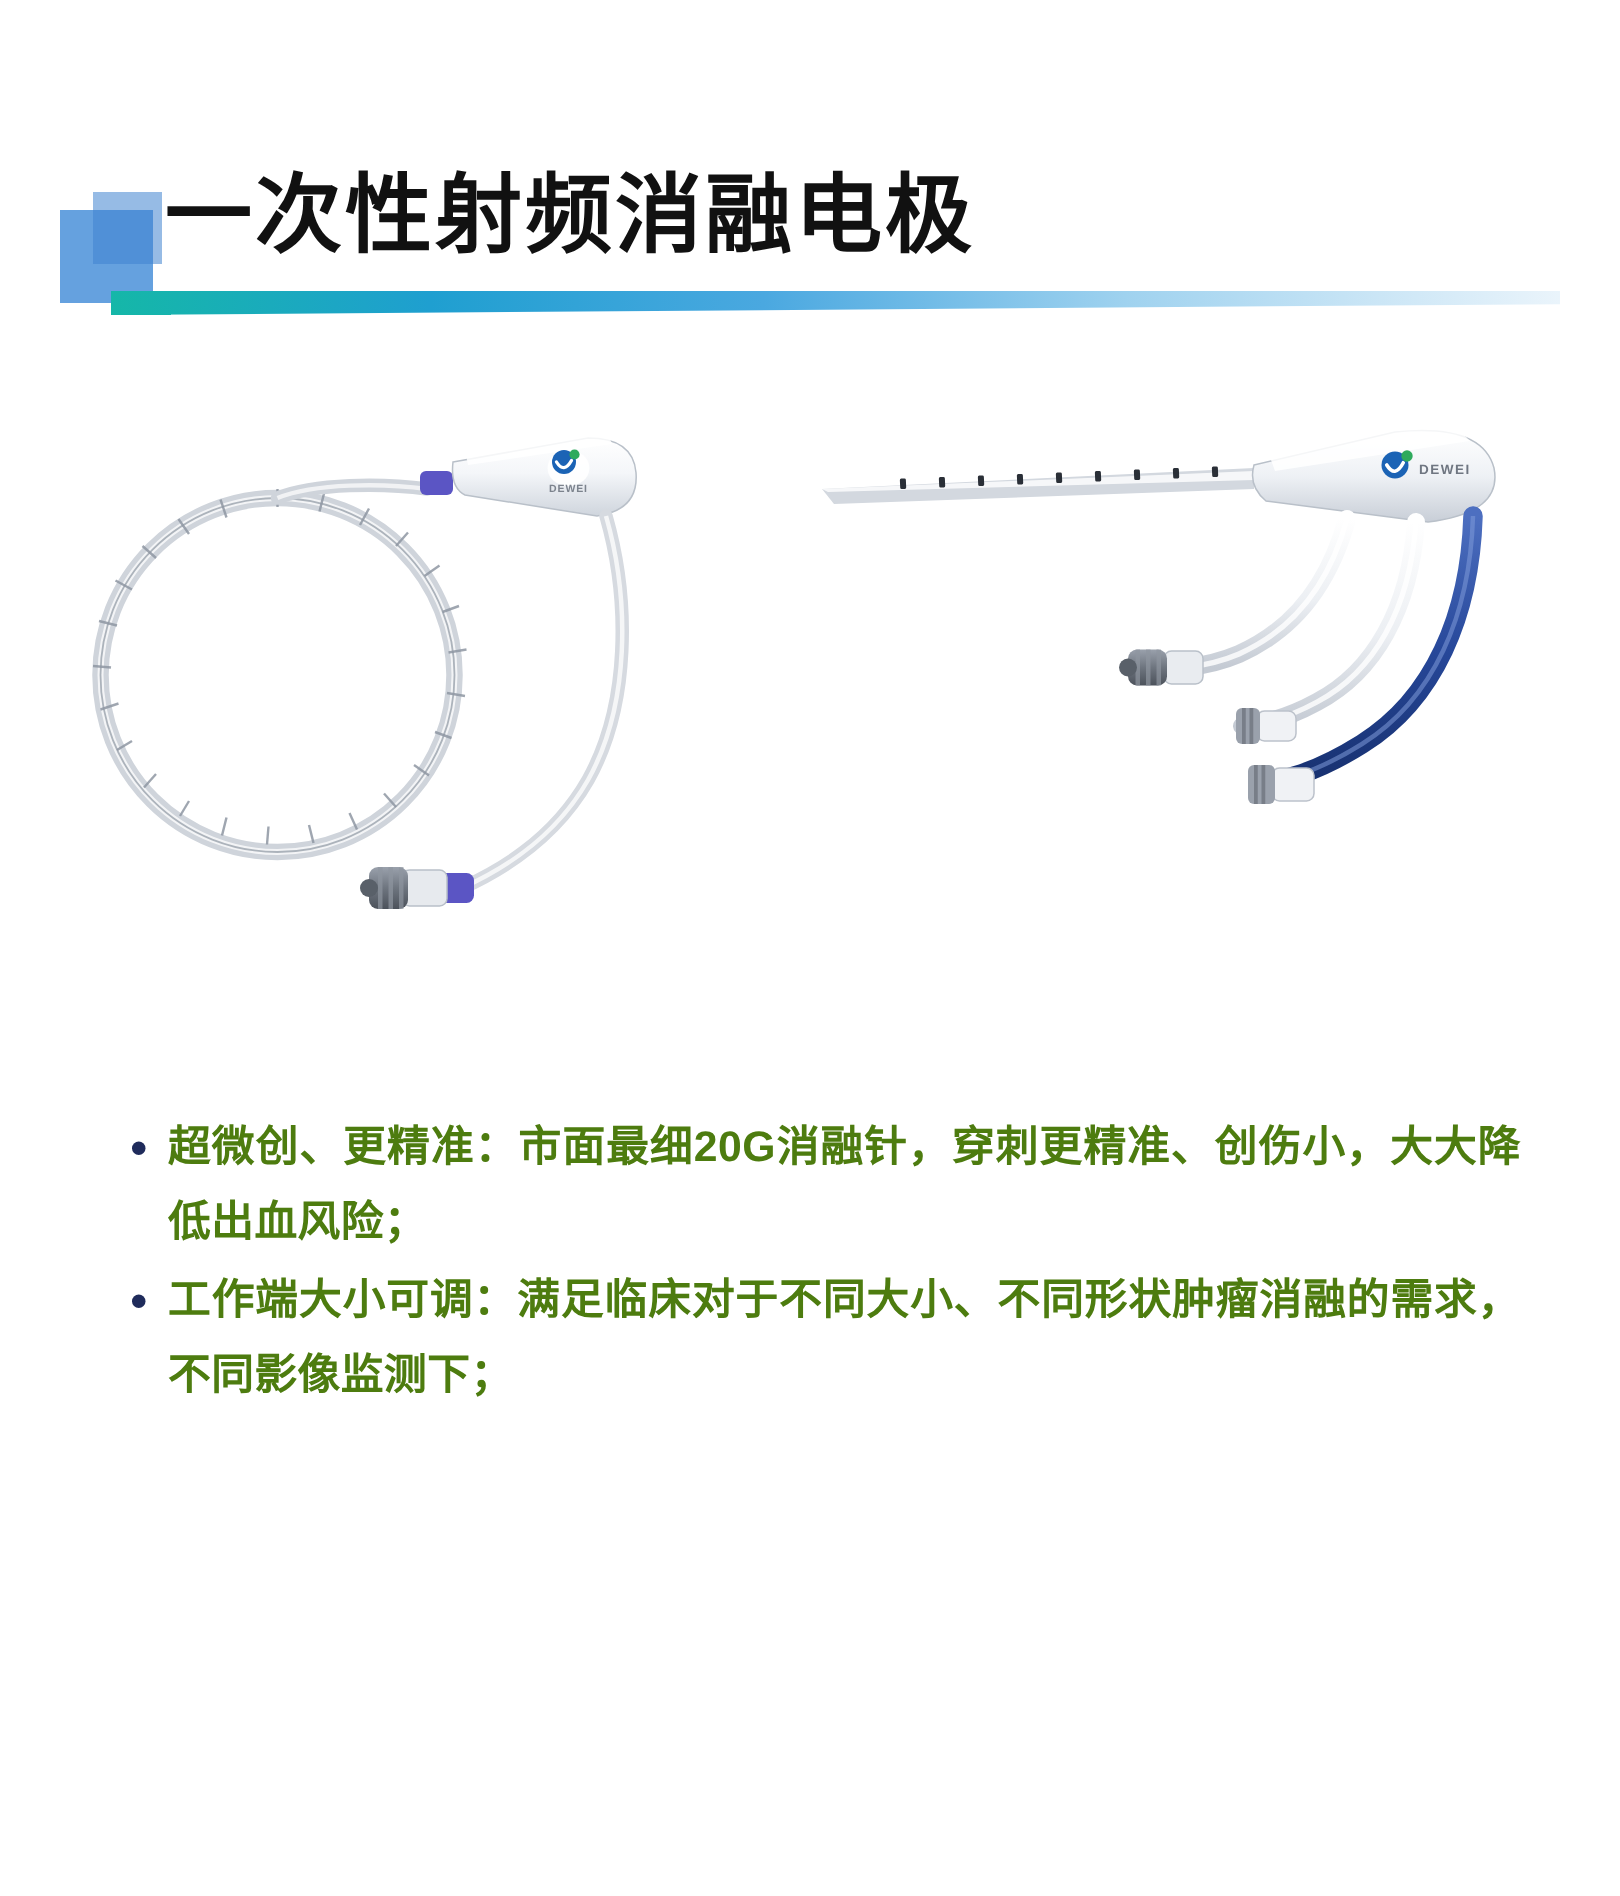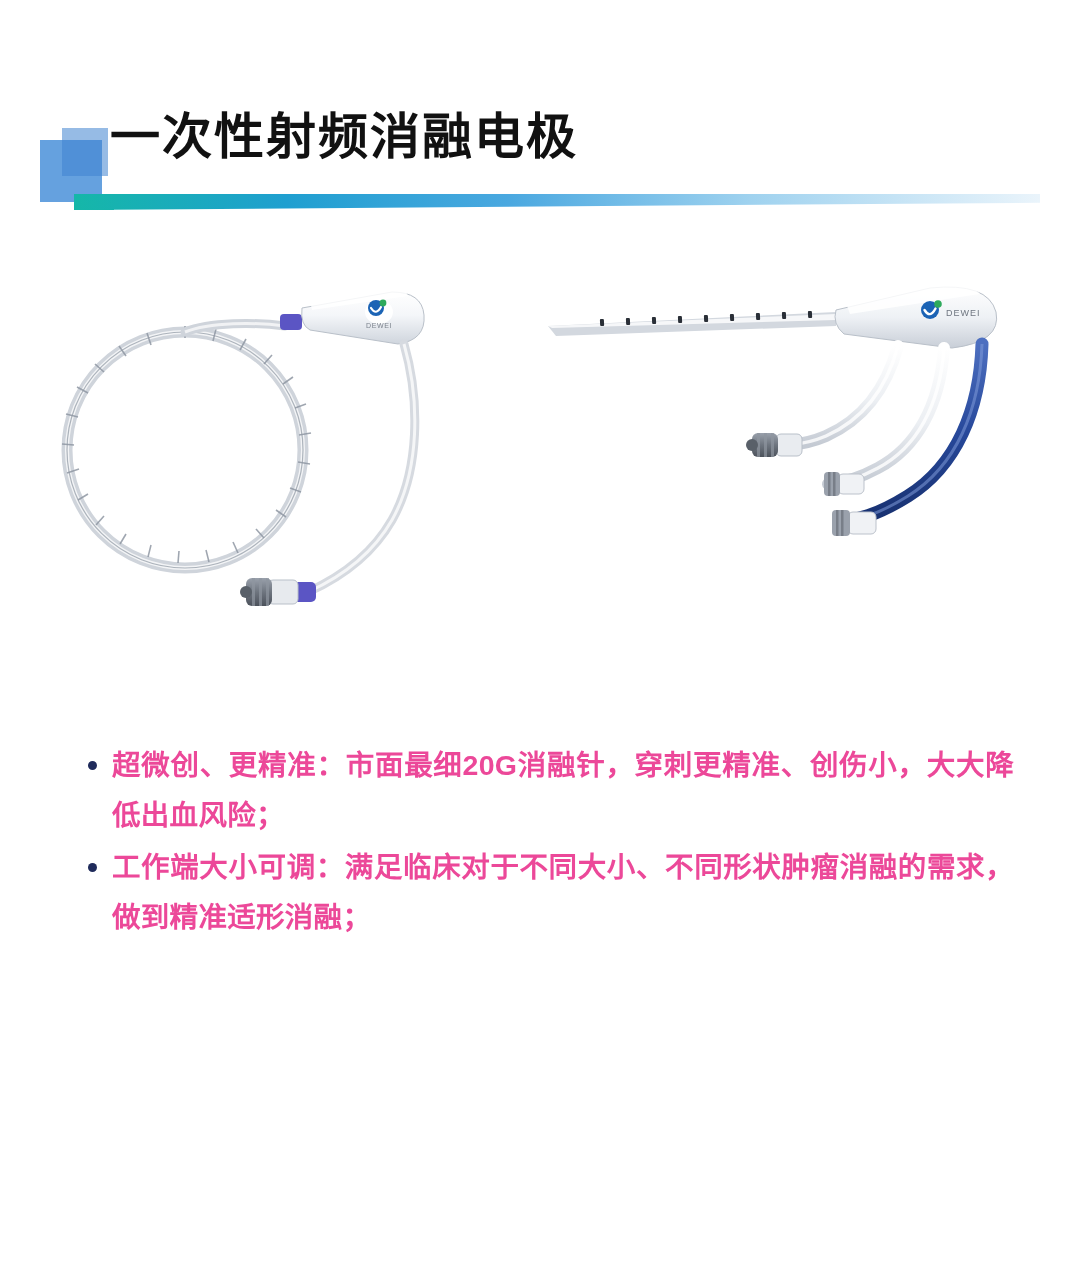--- a/index.html
+++ b/index.html
@@ -40,21 +40,21 @@
     top: 38px;
     width: 46px;
     height: 48px;
     background: #3f84cf;
     opacity: 0.55;
   }
   .header-title {
     position: absolute;
     left: 110px;
     top: 6px;
-    font-size: 50px;
+    font-size: 58px;
     font-weight: bold;
     color: #111111;
     letter-spacing: 2px;
     white-space: nowrap;
   }
   .header-bar {
     position: absolute;
     left: 74px;
     top: 104px;
     width: 966px;
@@ -71,36 +71,37 @@
     background: #13b5a6;
   }
 
   
   .product-area {
     position: absolute;
     left: 0;
     top: 270px;
     width: 1080px;
     height: 420px;
+    font-weight: bold;
   }
 
   .svg-stage { display: block; }
 
   
   .bullets {
     position: absolute;
     left: 84px;
     top: 740px;
     width: 930px;
   }
   .bullet {
     position: relative;
     font-size: 28.5px;
     line-height: 50px;
-    color: #ec4899;
+    color: #4d7c0f;
     font-weight: bold;
     padding-left: 28px;
     margin-bottom: 2px;
     letter-spacing: 0.3px;
     text-align: justify;
   }
   .bullet::before {
     content: "";
     position: absolute;
     left: 4px;
@@ -286,16 +287,16 @@
           <rect x="832" y="240" width="18" height="26" rx="4" fill="#9aa1ac"></rect>
           <rect x="836" y="240" width="2.5" height="26" fill="#6f7680" opacity="0.8"></rect>
           <rect x="841" y="240" width="2.5" height="26" fill="#6f7680" opacity="0.8"></rect>
         </g>
       </g>
     </svg>
   </div>
 
   <div class="bullets">
     <div class="bullet">超微创、更精准：市面最细20G消融针，穿刺更精准、创伤小，大大降低出血风险；</div>
-    <div class="bullet">工作端大小可调：满足临床对于不同大小、不同形状肿瘤消融的需求，做到精准适形消融；</div>
+    <div class="bullet">工作端大小可调：满足临床对于不同大小、不同形状肿瘤消融的需求，不同影像监测下；</div>
   </div>
 
 </div>
 
 </body></html>

